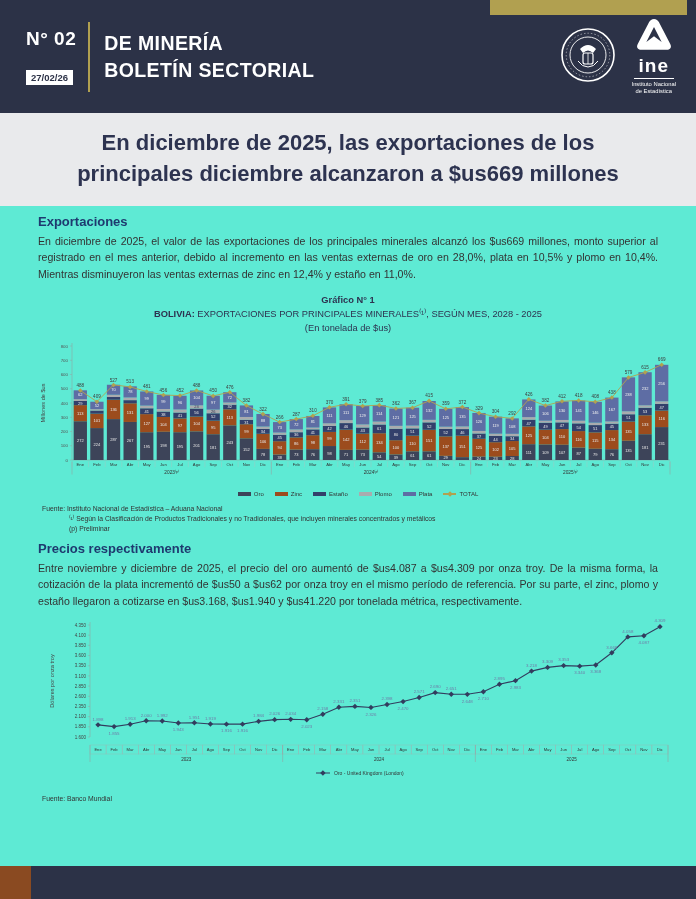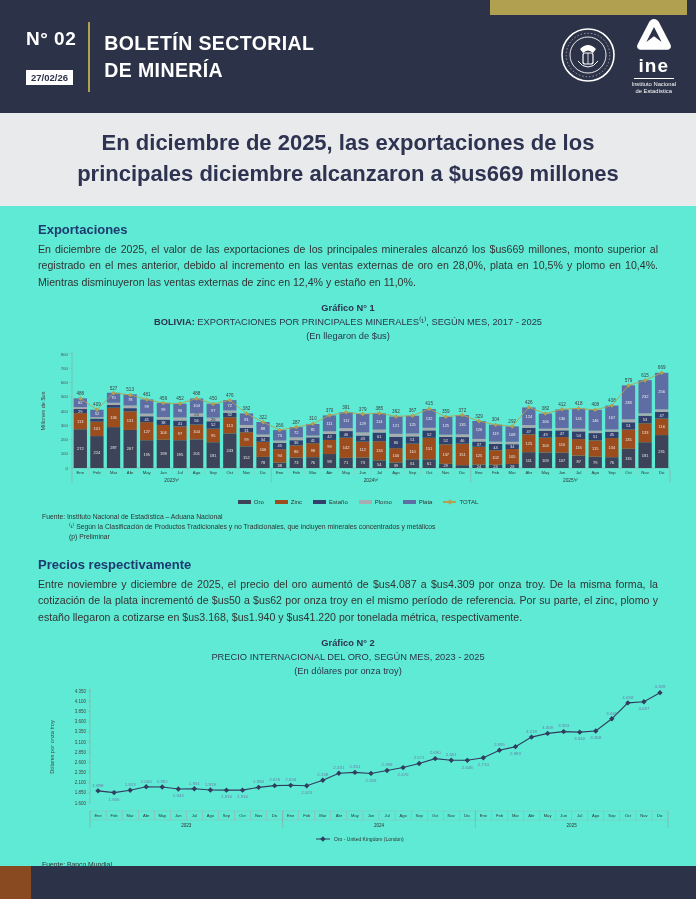--- a/index.html
+++ b/index.html
@@ -20,21 +20,21 @@
   .ine-word{font-size:19px;font-weight:bold;line-height:1;margin-top:2px;letter-spacing:1px;}
   .ine-rule{width:40px;height:1px;background:#fff;margin:3px 0 2px;}
   .ine-sub{font-size:5.8px;line-height:1.25;text-align:center;}
 
   
   .band{background:#e9eaec;text-align:center;padding:15px 0 16px;}
   .band .hl{font-size:22px;font-weight:bold;color:#2d3350;line-height:1.4;}
 
   
   main{padding:2px 38px 0;}
-  .sect{color:#1e3a6f;font-size:13px;font-weight:bold;margin:14px 0 4px;}
+  .sect{color:#1e3a6f;font-size:13px;font-weight:bold;margin:6px 0 4px;}
   .body-p{font-size:10.6px;color:#333;text-align:justify;line-height:1.56;margin:0 0 6px;}
   .ct{text-align:center;color:#2d3350;font-size:9.3px;line-height:1.5;margin-top:12px;}
   .ct .t1{font-weight:bold;}
   .ct .bold{font-weight:bold;text-align:right;}
   .chart-wrap{width:640px;margin:2px auto 0;}
   svg text{font-family:"Liberation Sans",sans-serif;}
   #chart1-legend{display:flex;justify-content:center;align-items:center;gap:11px;margin-top:1px;}
   .lgi{display:flex;align-items:center;gap:3px;font-size:6px;color:#333;}
   .sw{width:13px;height:3.5px;display:inline-block;}
   .fuente{font-size:6.8px;color:#333;line-height:1.5;margin:7px 0 0 4px;}
@@ -51,22 +51,22 @@
 
   <header class="hdr">
     <div class="gold-strip"></div>
     <div class="hdr-left">
       <div class="issue">
         <span class="issue-num">N° 02</span>
         <span class="issue-date">27/02/26</span>
       </div>
       <div class="vline"></div>
       <div class="hdr-title">
+        <span style="display:block">DE MINERÍA</span>
         <span style="display:block">BOLETÍN SECTORIAL</span>
-        <span style="display:block">DE MINERÍA</span>
       </div>
     </div>
     <div class="hdr-right">
       <span>
         <svg width="56" height="56" viewBox="0 0 56 56">
           <circle cx="28" cy="28" r="26" fill="none" stroke="#fff" stroke-width="1.6"></circle>
           <circle cx="28" cy="28" r="18" fill="none" stroke="#fff" stroke-width="0.9"></circle>
           <circle cx="28" cy="28" r="21.8" fill="none" stroke="#fff" stroke-width="0.5" stroke-dasharray="1.5 2"></circle>
           <path d="M20 22 Q28 14 36 22 L33 26 Q28 21 23 26 Z" fill="#fff"></path>
           <rect x="23" y="26" width="10" height="11" rx="2" fill="none" stroke="#fff" stroke-width="1.2"></rect>
@@ -96,22 +96,22 @@
     <div class="hl">principales diciembre alcanzaron a $us669 millones</div>
   </div>
 
   <main>
 
     <h2 class="sect">Exportaciones</h2>
     <p class="body-p">En diciembre de 2025, el valor de las exportaciones de los principales minerales alcanzó los $us669 millones, monto superior al registrado en el mes anterior, debido al incremento en las ventas externas de oro en 28,0%, plata en 10,5% y plomo en 10,4%. Mientras disminuyeron las ventas externas de zinc en 12,4% y estaño en 11,0%.</p>
 
     <div class="ct">
       <div class="t1">Gráfico N° 1</div>
-      <div class="t2"><span class="bold">BOLIVIA:</span><span> EXPORTACIONES POR PRINCIPALES MINERALES⁽¹⁾, SEGÚN MES, 2017 - 2025</span></div>
-      <div class="t3">(En llegaron de $us)</div>
+      <div class="t2"><span class="bold">BOLIVIA:</span><span> EXPORTACIONES POR PRINCIPALES MINERALES⁽¹⁾, SEGÚN MES, 2028 - 2025</span></div>
+      <div class="t3">(En tonelada de $us)</div>
     </div>
 
     <div class="chart-wrap">
       <svg id="chart1" width="640" height="148" viewBox="0 0 640 148">
           <text x="30" y="123.6" font-size="4.4" fill="#555" text-anchor="end">0</text>
           <line x1="31.8" y1="122" x2="34" y2="122" stroke="#999" stroke-width="0.4"></line>
           <text x="30" y="109.35" font-size="4.4" fill="#555" text-anchor="end">100</text>
           <line x1="31.8" y1="107.75" x2="34" y2="107.75" stroke="#999" stroke-width="0.4"></line>
           <text x="30" y="95.1" font-size="4.4" fill="#555" text-anchor="end">200</text>
           <line x1="31.8" y1="93.5" x2="34" y2="93.5" stroke="#999" stroke-width="0.4"></line>
@@ -638,25 +638,20 @@
 
     <div class="fuente">
       <div>Fuente: Instituto Nacional de Estadística – Aduana Nacional</div>
       <div class="ind">⁽¹⁾ Según la Clasificación de Productos Tradicionales y no Tradicionales, que incluyen minerales concentrados y metálicos</div>
       <div class="ind">(p) Preliminar</div>
     </div>
 
     <h2 class="sect">Precios respectivamente</h2>
     <p class="body-p">Entre noviembre y diciembre de 2025, el precio del oro aumentó de $us4.087 a $us4.309 por onza troy. De la misma forma, la cotización de la plata incrementó de $us50 a $us62 por onza troy en el mismo período de referencia. Por su parte, el zinc, plomo y estaño llegaron a cotizarse en $us3.168, $us1.940 y $us41.220 por tonelada métrica, respectivamente.</p>
 
-    <div class="ct">
-      <div class="t1">Gráfico N° 2</div>
-      <div class="t2">PRECIO INTERNACIONAL DEL ORO, SEGÚN MES, 2023 - 2025</div>
-      <div class="t3">(En dólares por onza troy)</div>
-    </div>
 
     <div class="chart-wrap">
       <svg id="chart2" width="640" height="168" viewBox="0 0 640 168">
           <text x="48" y="123.6" font-size="4.5" fill="#444" text-anchor="end">1.600</text>
           <line x1="49.8" y1="122" x2="52" y2="122" stroke="#999" stroke-width="0.4"></line>
           <text x="48" y="113.41818181818181" font-size="4.5" fill="#444" text-anchor="end">1.850</text>
           <line x1="49.8" y1="111.81818181818181" x2="52" y2="111.81818181818181" stroke="#999" stroke-width="0.4"></line>
           <text x="48" y="103.23636363636363" font-size="4.5" fill="#444" text-anchor="end">2.100</text>
           <line x1="49.8" y1="101.63636363636364" x2="52" y2="101.63636363636364" stroke="#999" stroke-width="0.4"></line>
           <text x="48" y="93.05454545454545" font-size="4.5" fill="#444" text-anchor="end">2.350</text>

